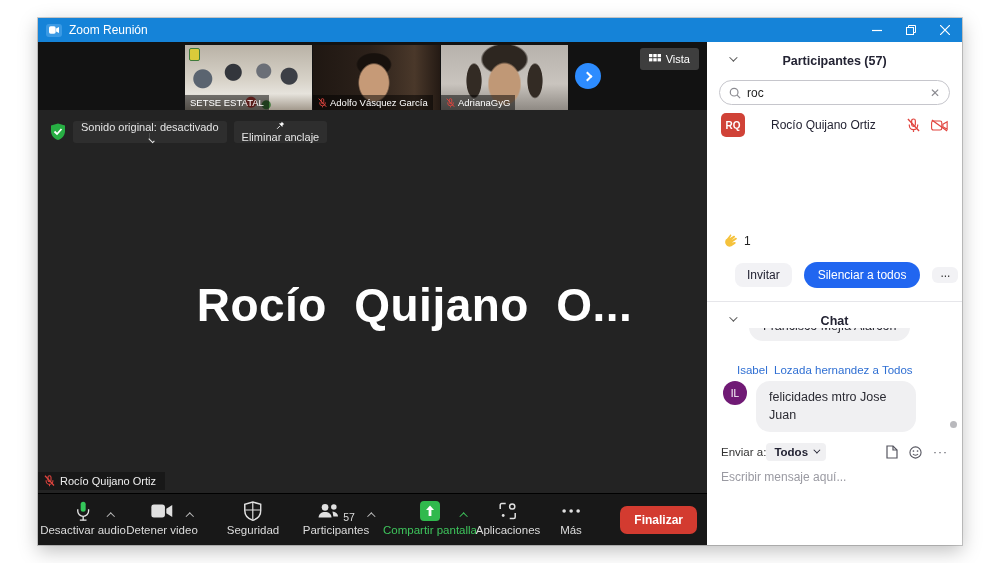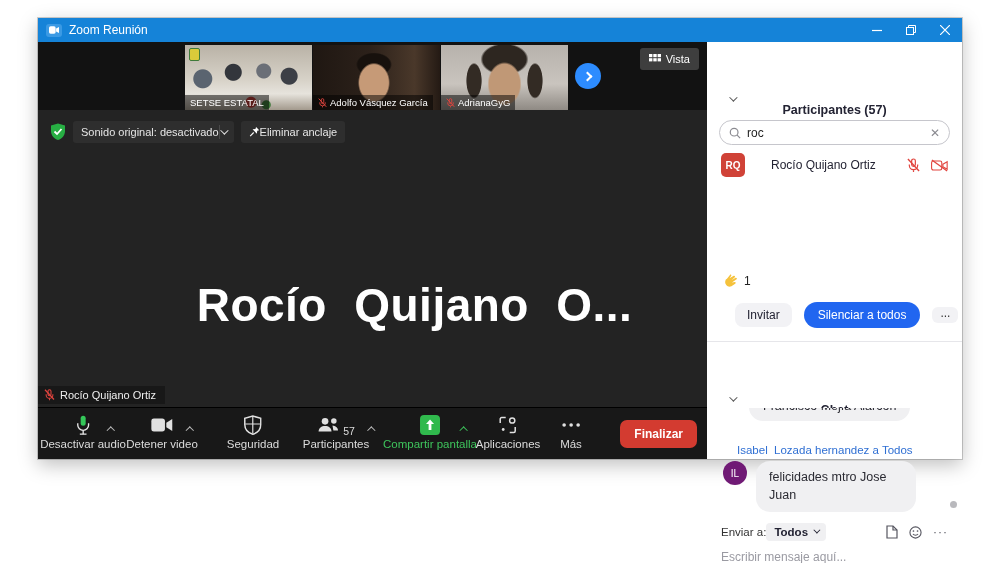--- a/index.html
+++ b/index.html
@@ -1,17 +1,17 @@
 <!DOCTYPE html>
 <html><head>
 <meta charset="utf-8">
 <style>
   * { margin:0; padding:0; box-sizing:border-box; }
   html,body { width:1000px; height:563px; background:#fff; font-family:"Liberation Sans", sans-serif; overflow:hidden; }
-  .window { position:absolute; left:38px; top:18px; width:924px; height:441px; display:flex; flex-direction:column; box-shadow:0 0 0 1px rgba(0,0,0,.18), 0 6px 18px rgba(0,0,0,.25); background:#fff; }
+  .window { position:absolute; left:38px; top:18px; width:924px; height:527px; display:flex; flex-direction:column; box-shadow:0 0 0 1px rgba(0,0,0,.18), 0 6px 18px rgba(0,0,0,.25); background:#fff; }
 
   
   .titlebar { height:24px; background:#1583d8; display:flex; align-items:center; color:#fff; flex:none; }
   .cam-badge { width:16px; height:13px; background:#3b9ae4; border-radius:3px; margin-left:8px; display:flex; align-items:center; justify-content:center; }
   .tb-title { font-size:12px; margin-left:7px; }
   .win-controls { margin-left:auto; display:flex; height:100%; }
   .wc { width:34px; height:100%; display:flex; align-items:center; justify-content:center; cursor:default; }
 
   
   .content { flex:1; display:flex; min-height:0; }
@@ -41,42 +41,42 @@
                radial-gradient(ellipse 24px 16px at 50% 22%, #2d2620 90%, transparent 100%),
                radial-gradient(ellipse 8px 18px at 26% 55%, #332b24 90%, transparent 100%),
                radial-gradient(ellipse 8px 18px at 74% 55%, #332b24 90%, transparent 100%); }
   .thumb-label { position:absolute; left:0; bottom:0; display:flex; align-items:center; gap:3px; background:rgba(0,0,0,.5); color:#fff; font-size:9.5px; padding:2px 5px; white-space:nowrap; max-width:100%; overflow:hidden; }
   .next-btn { position:absolute; left:537px; top:21px; width:26px; height:26px; border-radius:50%; background:#2D8CFF; border:none; display:flex; align-items:center; justify-content:center; cursor:pointer; }
   .vista-btn { position:absolute; right:8px; top:6px; height:22px; background:rgba(70,70,70,.85); color:#fff; border:none; border-radius:3px; font-size:11px; display:flex; align-items:center; gap:5px; padding:0 9px; cursor:pointer; font-family:inherit; }
 
   
   .stage { flex:1; position:relative; background:#232323; }
   .overlay-row { position:absolute; left:12px; top:11px; display:flex; align-items:center; gap:7px; }
-  .pill { background:#2e2e2e; border-radius:3px; color:#e6e6e6; font-size:11px; display:flex; align-items:center; height:22px; padding:0 8px; gap:0; cursor:pointer; }
+  .pill { background:#2e2e2e; border-radius:3px; color:#e6e6e6; font-size:11px; display:flex; align-items:center; height:22px; padding:0 8px; gap:0; cursor:pointer;flex-direction:column; }
   .pill .sep { width:1px; height:14px; background:#4a4a4a; }
   .chev { display:inline-block; width:6px; height:6px; border-right:1.4px solid currentColor; border-bottom:1.4px solid currentColor; }
   .chev-down { transform:rotate(45deg) translateY(-2px); }
   .chev-up { transform:rotate(-135deg) translateY(-2px); }
   .chev-right { transform:rotate(-45deg); margin-left:-2px; border-color:#fff; border-width:2.2px; width:7px; height:7px; }
   .big-name { position:absolute; top:168px; width:100%; padding-left:84px; text-align:center; color:#fff; font-size:46px; font-weight:bold; word-spacing:14px; letter-spacing:.5px; }
   .name-tag { position:absolute; left:0; bottom:3px; background:rgba(22,22,22,.85); color:#efefef; font-size:11px; display:flex; align-items:center; gap:5px; padding:3px 9px 3px 6px; }
 
   
   .toolbar { height:52px; background:#181818; border-top:1px solid #000; position:relative; flex:none; }
   .tool { position:absolute; top:5px; transform:translateX(-50%); display:flex; flex-direction:column; align-items:center; background:none; border:none; color:#dcdcdc; font-size:11.5px; cursor:pointer; font-family:inherit; }
   .tool .ic { height:23px; display:flex; align-items:center; justify-content:center; position:relative; }
   .tool .lbl { margin-top:2px; white-space:nowrap; }
   .tool .caret { position:absolute; left:calc(50% + 26px); top:13px; color:#bdbdbd; }
   .tool-share .lbl { color:#3ec45c; }
   .pcount { font-size:10.5px; color:#dcdcdc; position:relative; top:-6px; margin-left:2px;margin-top:24px; }
   .end-btn { position:absolute; right:10px; top:12px; background:#d33b30; color:#fff; font-weight:bold; font-size:12px; border:none; border-radius:7px; padding:7px 14px; cursor:pointer; font-family:inherit; }
 
   
   .panel { flex:1; background:#fff; display:flex; flex-direction:column; color:#232333; position:relative; min-width:0; }
-  .sec-header { position:relative; text-align:center; font-size:12.5px; font-weight:bold; padding-top:21px; height:26px; flex:none;margin-top:40px; }
+  .sec-header { position:relative; text-align:center; font-size:12.5px; font-weight:bold; padding-top:12px; height:26px; flex:none; }
   .sec-header .chev { position:absolute; left:22px; top:14px; color:#555; }
   .search-wrap { margin:12px 12px 0; height:25px; border:1px solid #c6c6cc; border-radius:13px; display:flex; align-items:center; padding:0 9px; gap:6px; flex:none; }
   .search-val { font-size:12px; color:#222; flex:1; }
   .search-x { color:#8a8a90; font-size:12px; cursor:pointer; }
   .p-row { display:flex; align-items:center; gap:26px; padding:8px 14px 0; flex:none; }
   .avatar-sq { width:24px; height:24px; border-radius:5px; background:#d04237; color:#fff; font-size:10px; font-weight:bold; display:flex; align-items:center; justify-content:center; flex:none; }
   .p-name { font-size:12px; flex:1; }
   .p-icons { display:flex; gap:11px; align-items:center; }
   .reactions { margin-top:96px; padding:0 16px; display:flex; align-items:center; gap:6px; font-size:12px; color:#222; flex:none; }
   .actions { display:flex; align-items:center; padding:14px 0 0 28px; gap:12px; flex:none; }

